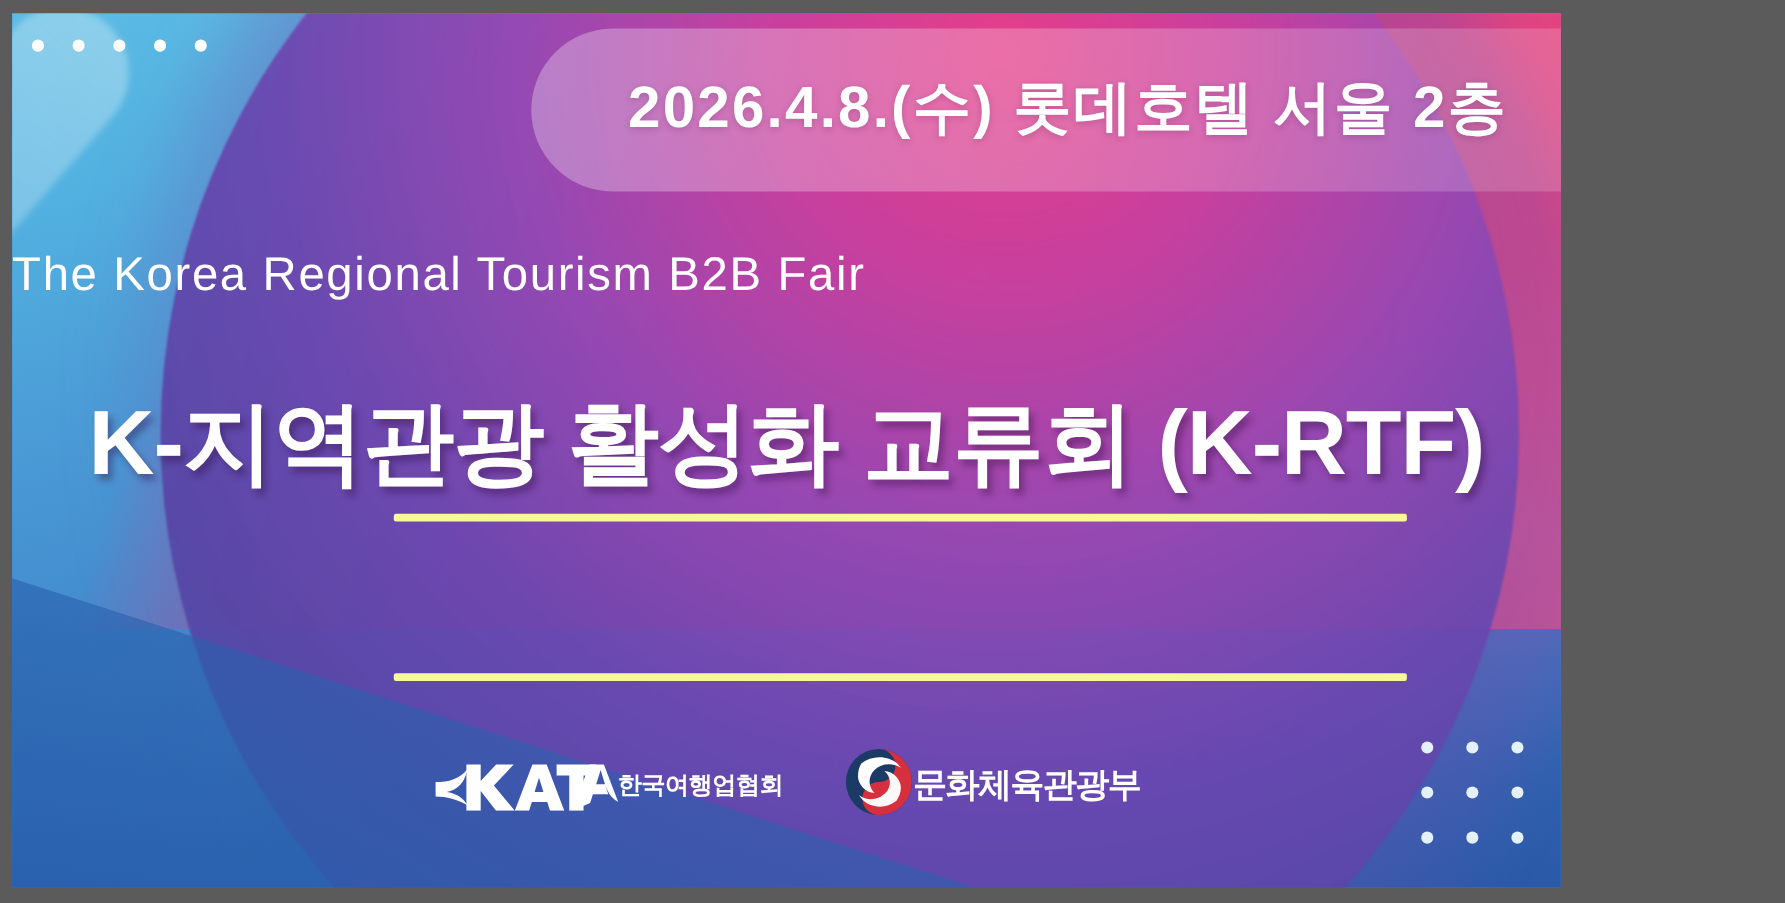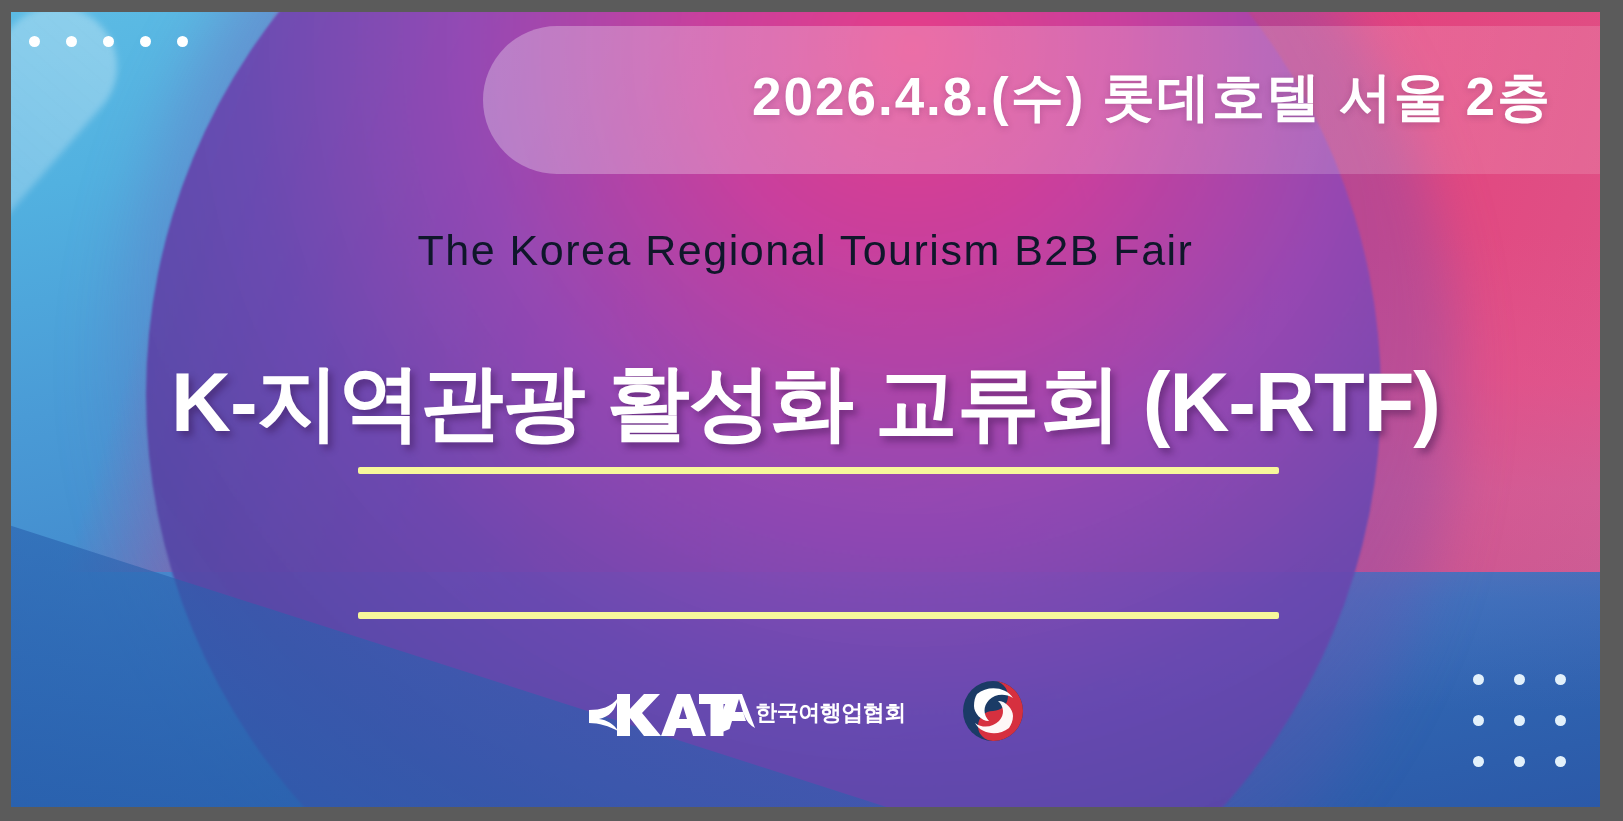--- a/index.html
+++ b/index.html
@@ -21,21 +21,21 @@
     height: 821px;
     background: #5b5b5b;
     box-sizing: border-box;
   }
 
   
   #artwork {
     position: absolute;
     left: 11px;
     top: 12px;
-    width: 1589px;
+    width: 1408px;
     height: 795px;
     overflow: hidden;
     background: #3f7fc4;
     text-decoration: underline;
   }
 
   
   .bg-base {
     position: absolute;
     inset: 0;
@@ -186,22 +186,22 @@
     font-weight: 700;
     letter-spacing: 2px;
     white-space: nowrap;
     text-shadow: 0 2px 7px rgba(70,20,70,0.22);
   }
 
   .subtitle-en {
     position: absolute;
     left: 0; right: 0;
     top: 214px;
-    text-align: center;
-    color: #0f172a;
+    text-align: left;
+    color: #ffffff;
     font-size: 43px;
     font-weight: 300;
     letter-spacing: 1.5px;
     white-space: nowrap;
   }
 
   .title-main {
     position: absolute;
     left: 0; right: 0;
     top: 288px;
@@ -345,18 +345,19 @@
         <span>
           <svg width="62" height="62" viewBox="0 0 62 62" aria-hidden="true">
             <circle cx="31" cy="31" r="30" fill="#1b3b66"></circle>
             <path d="M31 1 A30 30 0 0 1 31 61 A15 15 0 0 1 31 31 A15 15 0 0 0 31 1 Z" fill="#d6303f"></path>
             <path d="M15 14 C26 5 44 7 51 18 C43 13 33 14 27 20 C21 26 21 35 27 41
                      C19 41 12 33 12 26 C12 21 13 17 15 14 Z" fill="#ffffff"></path>
             <path d="M47 48 C36 57 19 54 13 43 C21 49 31 47 37 41 C43 35 42 26 36 21
                      C44 21 51 29 51 36 C51 41 49 45 47 48 Z" fill="#ffffff" opacity="0.96"></path>
           </svg>
         </span>
+        <span class="motie-word">문화체육관광부</span>
       </div>
 
     </div>
 
   </div>
 </div>
 
 </body></html>

